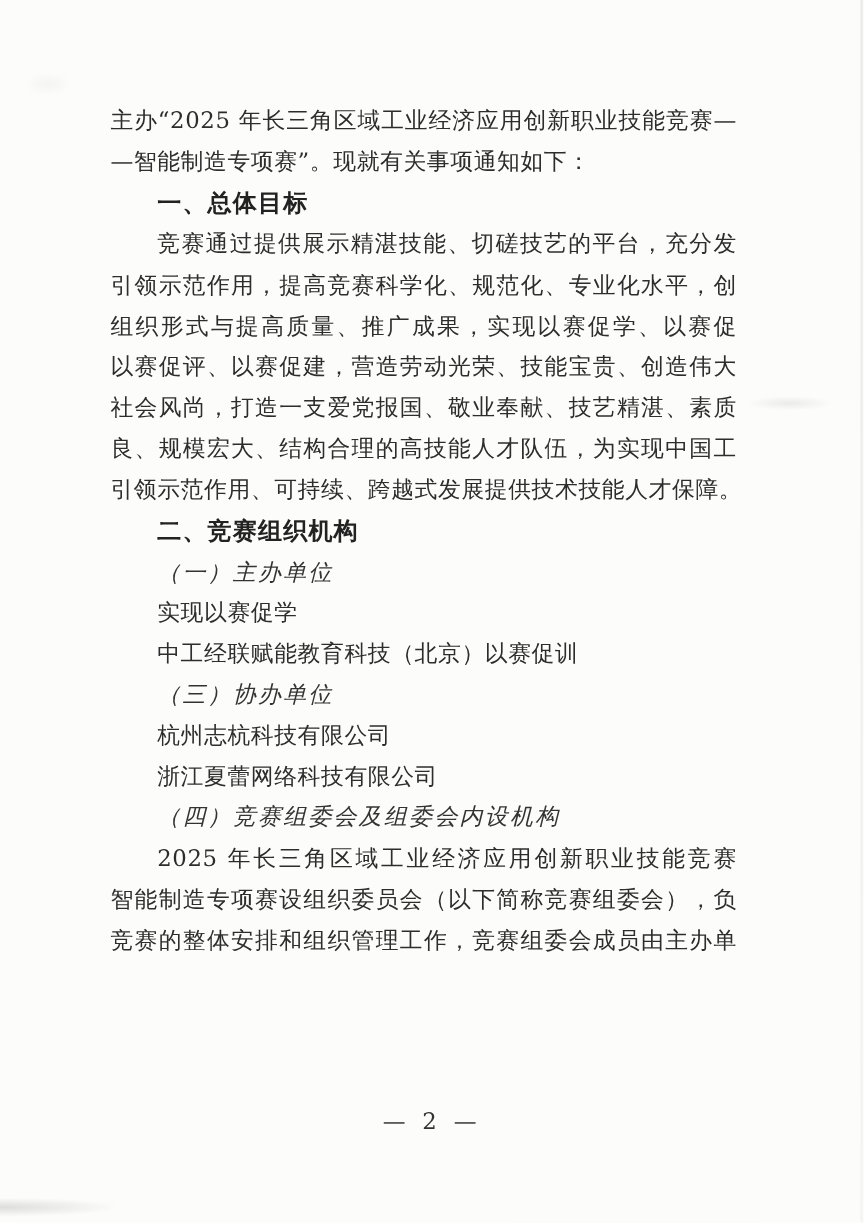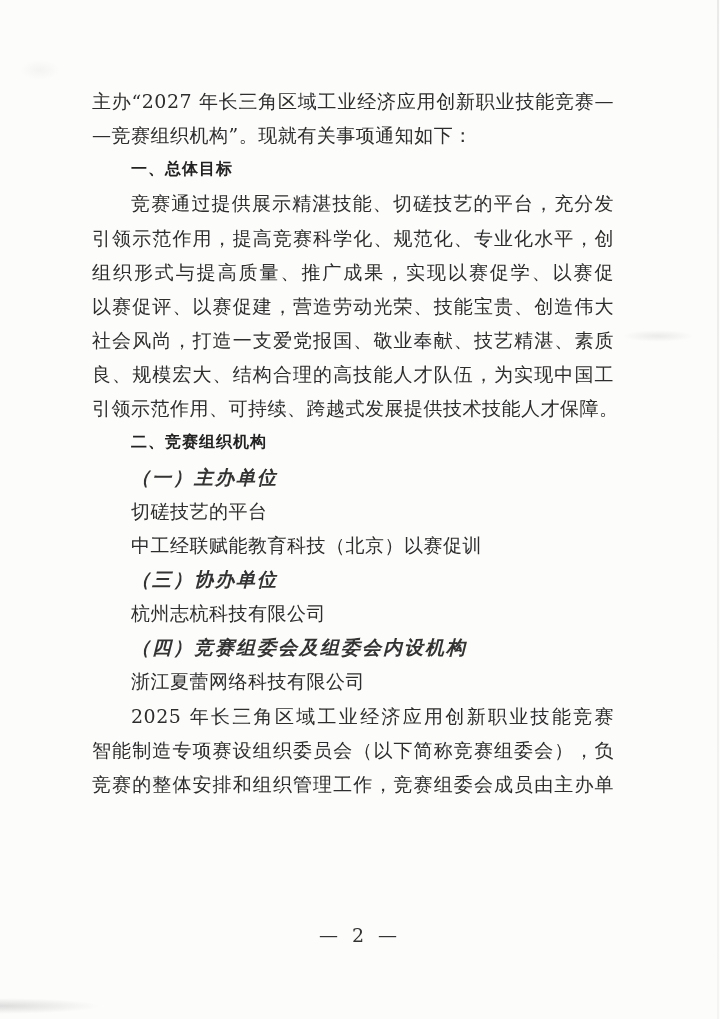--- a/index.html
+++ b/index.html
@@ -39,29 +39,28 @@
   .line.indent {
     padding-left: 39px;
   }
   .line.indent.j {
     padding-left: 0;
     text-indent: 39px;
   }
   .line.heading {
     font-family: "DejaVu Sans", "Liberation Sans", sans-serif;
     font-weight: 700;
-    font-size: 16px;
+    font-size: 20px;
     letter-spacing: 1px;
     color: #222222;
   }
   .line.kaiti {
     font-style: italic;
     letter-spacing: 2px;
     color: #333333;
-    font-weight: bold;
   }
   .footer {
     position: absolute;
     left: 0;
     top: 924px;
     width: 720px;
     text-align: center;
     font-size: 19px;
     letter-spacing: 4px;
     color: #333333;
@@ -97,38 +96,38 @@
     width: 40px;
     height: 20px;
     background: radial-gradient(ellipse at center, rgba(150,150,150,0.08), rgba(150,150,150,0.0) 70%);
   }
 </style>
 </head>
 <body>
 
 <div class="page">
   <div class="content">
-    <div class="line j">主办“2027 年长三角区域工业经济应用创新职业技能竞赛—</div>
-    <div class="line">—竞赛组织机构”。现就有关事项通知如下：</div>
+    <div class="line j">主办“2025 年长三角区域工业经济应用创新职业技能竞赛—</div>
+    <div class="line">—智能制造专项赛”。现就有关事项通知如下：</div>
     <div class="line heading indent">一、总体目标</div>
     <div class="line j indent">竞赛通过提供展示精湛技能、切磋技艺的平台，充分发挥</div>
     <div class="line j">引领示范作用，提高竞赛科学化、规范化、专业化水平，创新</div>
     <div class="line j">组织形式与提高质量、推广成果，实现以赛促学、以赛促训、</div>
     <div class="line j">以赛促评、以赛促建，营造劳动光荣、技能宝贵、创造伟大的</div>
     <div class="line j">社会风尚，打造一支爱党报国、敬业奉献、技艺精湛、素质优</div>
     <div class="line j">良、规模宏大、结构合理的高技能人才队伍，为实现中国工业</div>
     <div class="line">引领示范作用、可持续、跨越式发展提供技术技能人才保障。</div>
     <div class="line heading indent">二、竞赛组织机构</div>
     <div class="line kaiti indent">（一）主办单位</div>
-    <div class="line indent">切磋技艺的平台</div>
+    <div class="line indent">实现以赛促学</div>
     <div class="line indent">中工经联赋能教育科技（北京）以赛促训</div>
     <div class="line kaiti indent">（三）协办单位</div>
     <div class="line indent">杭州志杭科技有限公司</div>
+    <div class="line indent">浙江夏蕾网络科技有限公司</div>
     <div class="line kaiti indent">（四）竞赛组委会及组委会内设机构</div>
-    <div class="line indent">浙江夏蕾网络科技有限公司</div>
     <div class="line j indent">2025 年长三角区域工业经济应用创新职业技能竞赛——</div>
     <div class="line j">智能制造专项赛设组织委员会（以下简称竞赛组委会），负责</div>
     <div class="line j">竞赛的整体安排和组织管理工作，竞赛组委会成员由主办单位</div>
   </div>
 
   <div class="footer">— 2 —</div>
 
   <div class="edge-right"></div>
   <div class="smudge-bottom-left"></div>
   <div class="smudge-mid-right"></div>

